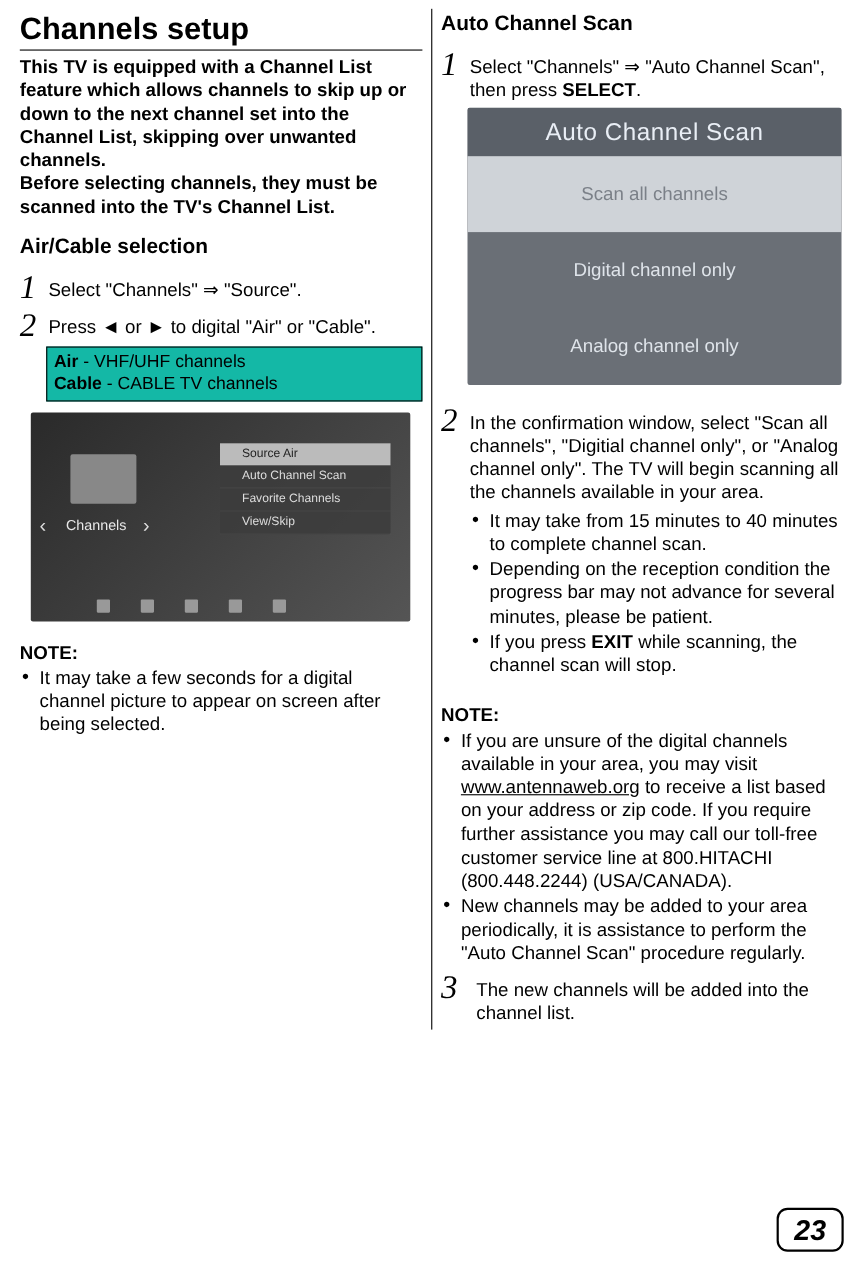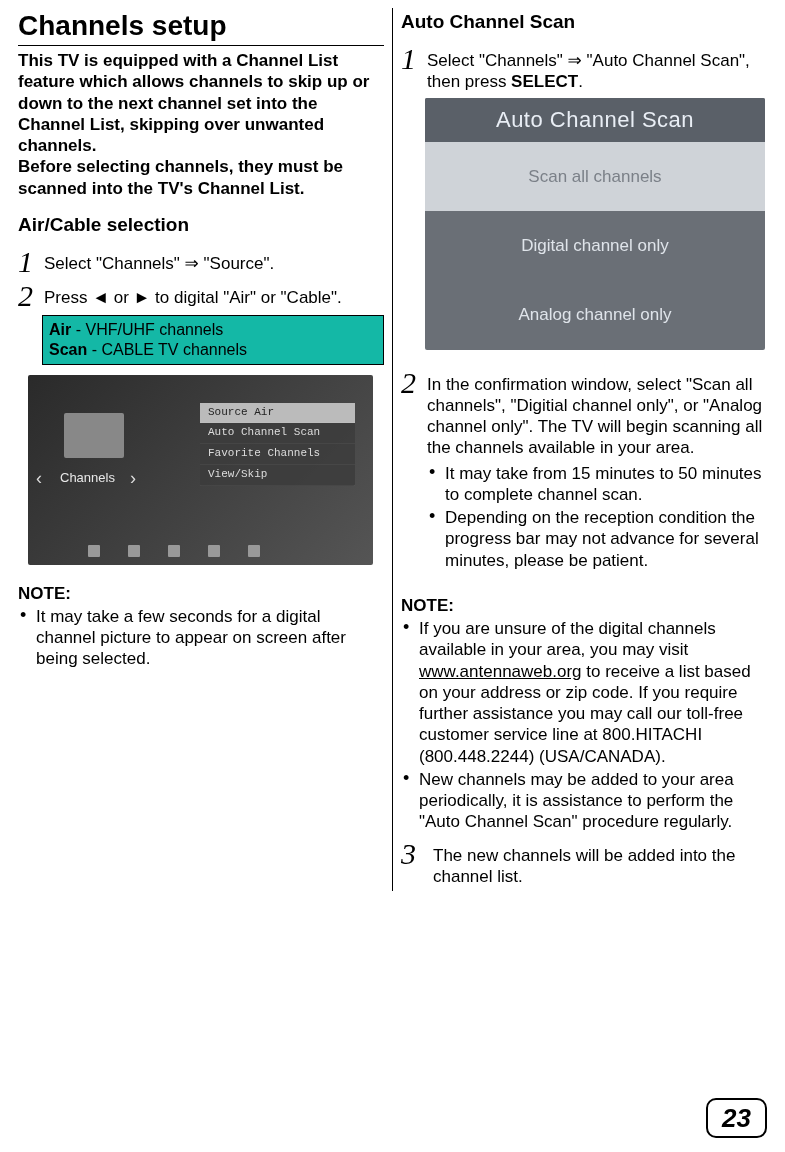--- a/index.html
+++ b/index.html
@@ -75,23 +75,22 @@
   .tv-menu {
     position: absolute;
     right: 18px; top: 28px;
     width: 155px;
     background: rgba(60,60,60,0.85);
     border-radius: 2px;
     font-size: 11px;
     color: #ddd;
   }
   .tv-menu-row {
-    padding: 3px 8px;
+    padding: 3px 20px;
     border-bottom: 1px solid rgba(255,255,255,0.05);
-    font-family: Liberation Mono, monospace;
   }
   .tv-menu-row.sel { background:#bbb; color:#222; }
   .tv-channels-lbl {
     position:absolute;
     left:32px; top:95px;
     color:#e8e8e8;
     font-size:13px;
   }
   .tv-arrow {
     position:absolute; top:92px;
@@ -190,21 +189,21 @@
     <div class="step">
       <div class="step-num">2</div>
       <div class="step-body">Press ◄ or ► to digital "Air" or "Cable".</div>
     </div>
 
     <div class="info-box">
       <div>
         <b>Air</b><span> - VHF/UHF channels</span>
       </div>
       <div>
-        <b>Scan</b><span> - CABLE TV channels</span>
+        <b>Cable</b><span> - CABLE TV channels</span>
       </div>
     </div>
 
     <div class="tv-img">
       <div class="tv-thumb"></div>
       <span class="tv-arrow l">‹</span>
       <span class="tv-channels-lbl">Channels</span>
       <span class="tv-arrow r">›</span>
       <div class="tv-menu">
         <div class="tv-menu-row sel">Source Air</div>
@@ -242,22 +241,25 @@
       <div class="scan-row sel">Scan all channels</div>
       <div class="scan-row">Digital channel only</div>
       <div class="scan-row">Analog channel only</div>
     </div>
 
     <div class="step">
       <div class="step-num">2</div>
       <div class="step-body">
         <span>In the confirmation window, select "Scan all channels", "Digitial channel only", or "Analog channel only".  The TV will begin scanning all the channels available in your area.</span>
         <ul class="bullets" style="margin-top:4px;">
-          <li>It may take from 15 minutes to 50 minutes to complete channel scan.</li>
+          <li>It may take from 15 minutes to 40 minutes to complete channel scan.</li>
           <li>Depending on the reception condition the progress bar may not advance for several minutes, please be patient.</li>
+          <li>
+            <span>If you press </span><b>EXIT</b><span> while scanning, the channel scan will stop.</span>
+          </li>
         </ul>
       </div>
     </div>
 
     <div style="height:12px;"></div>
     <div class="note-h">NOTE:</div>
     <ul class="bullets">
       <li>
         <span>If you are unsure of the digital channels available in your area, you may visit </span><span class="underline">www.antennaweb.org</span><span> to receive a list based on your address or zip code. If you require further assistance you may call our toll-free customer service line at 800.HITACHI (800.448.2244) (USA/CANADA).</span>
       </li>

